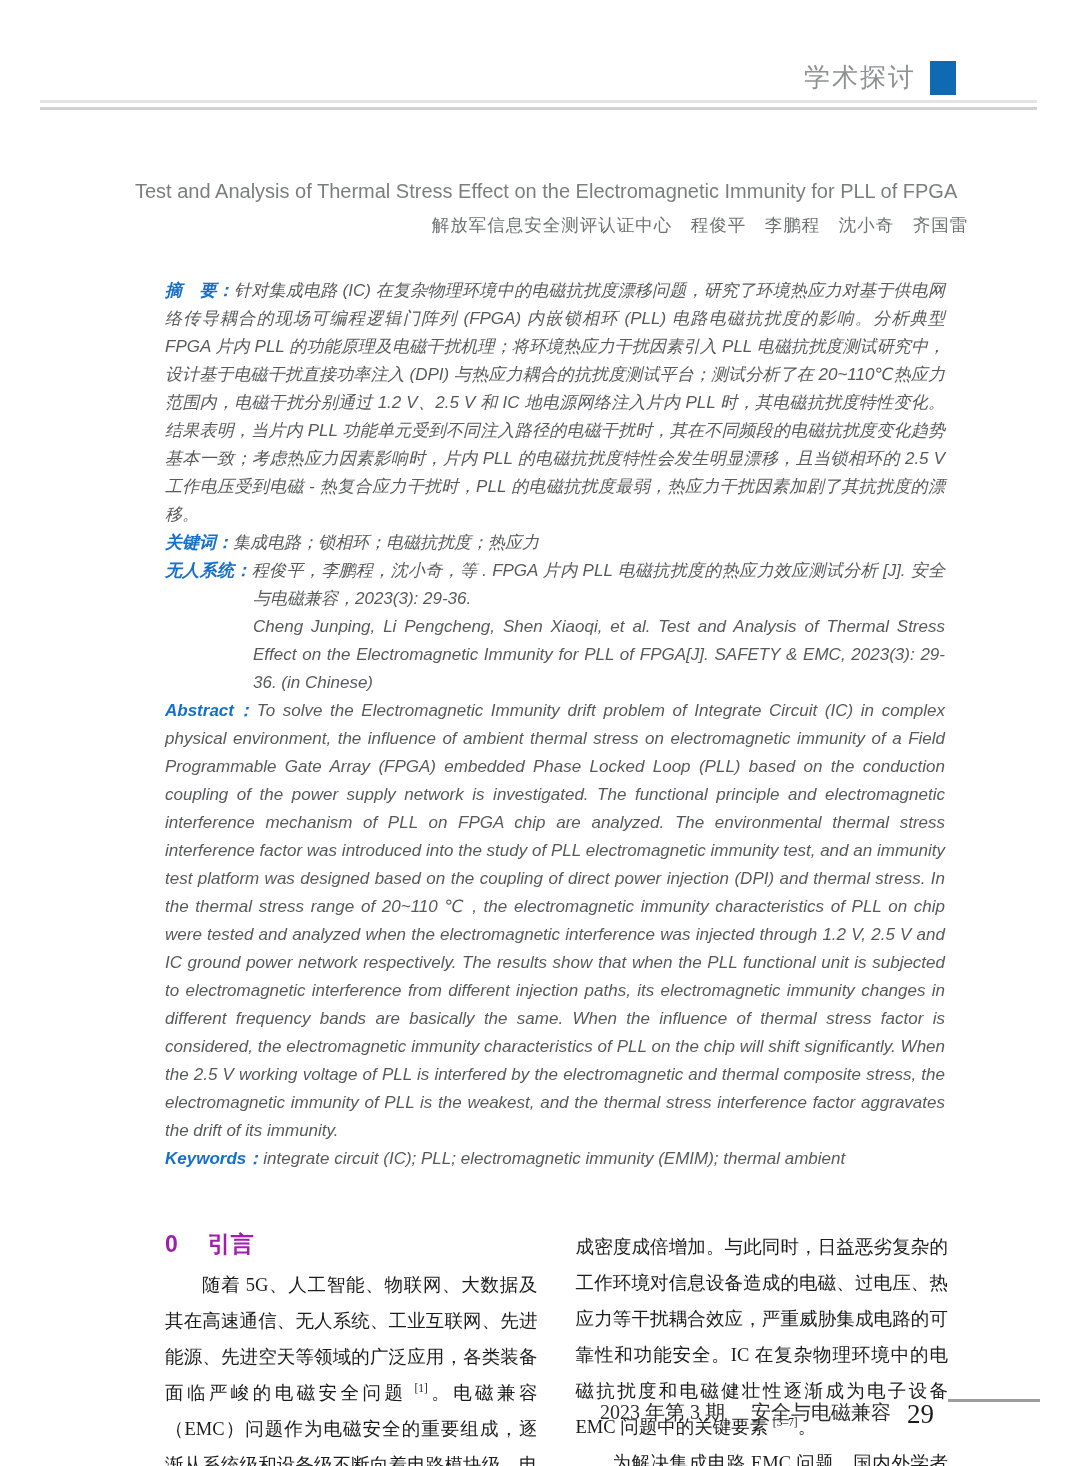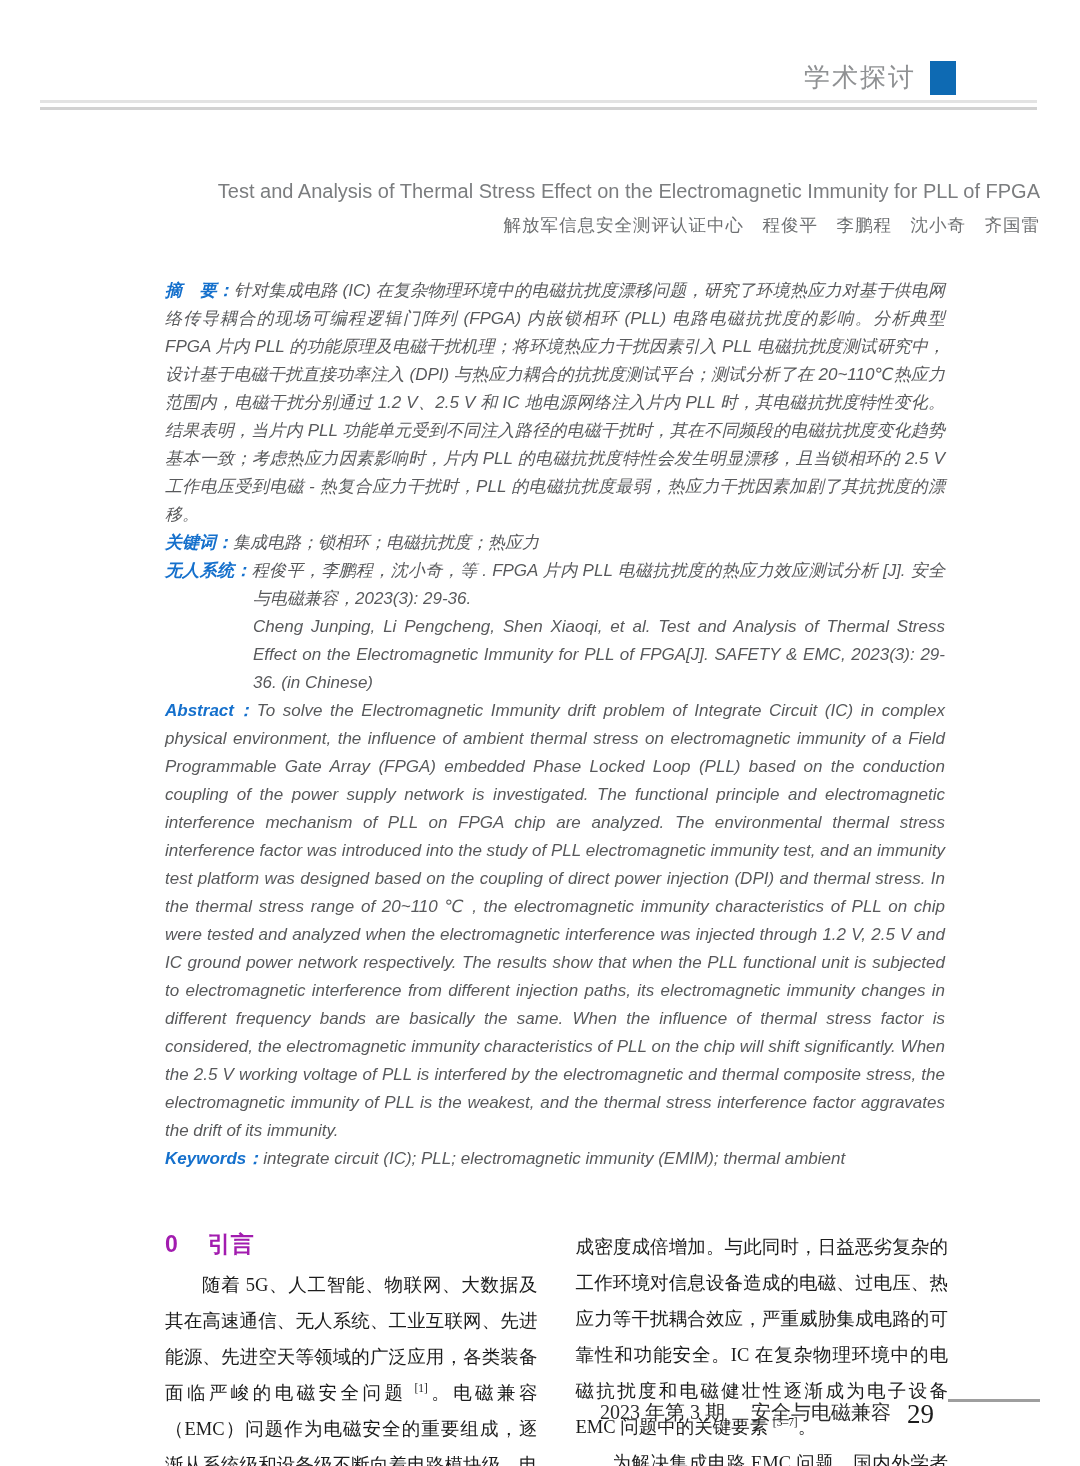--- a/index.html
+++ b/index.html
@@ -23,25 +23,25 @@
   
   .title-block { padding-top:150px; }
   .main-title {
     margin:0; padding-right:128px; text-align:right;
     font-family:"Liberation Serif","DejaVu Serif",serif;
     font-weight:bold; font-size:42px; line-height:54px;
     color:#1164ae; letter-spacing:2px;
   }
   .main-title span { display:block; }
   .subtitle-en {
-    margin:14px 0 0; padding-left:95px; text-align:right;
+    margin:14px 0 0; padding-left:95px; text-align:left;
     font-size:20px; color:#7b7d7f;
   }
   .authors-line {
-    margin:10px 0 0; padding-left:320px; text-align:right;
+    margin:10px 0 0; padding-left:320px; text-align:center;
     font-size:17.5px; color:#6e7072; letter-spacing:1px;
   }
 
   
   .abstract {
     margin:40px 95px 0 125px;
     font-size:17px; line-height:28px; color:#58595b;
     text-align:justify;
     font-style:italic;
   }

